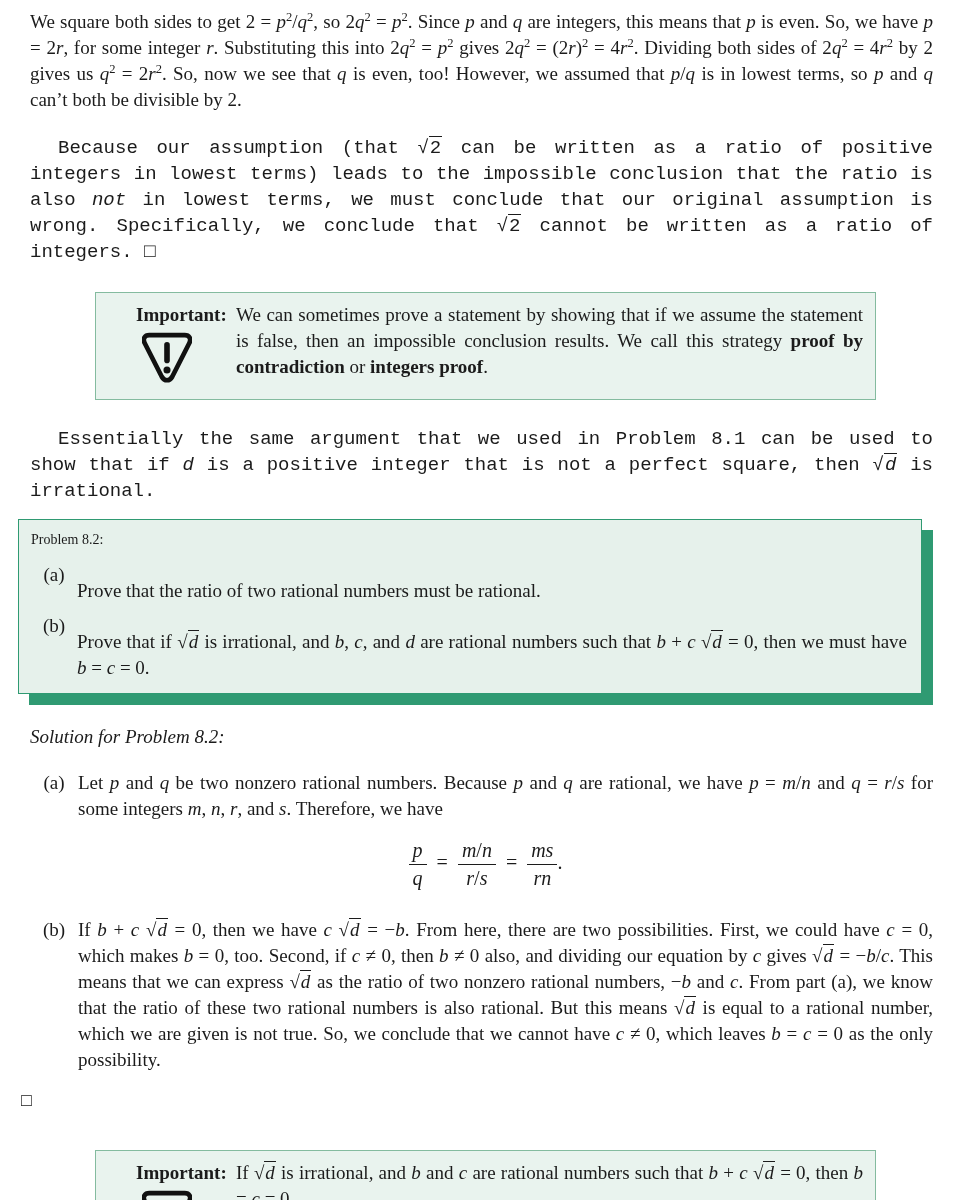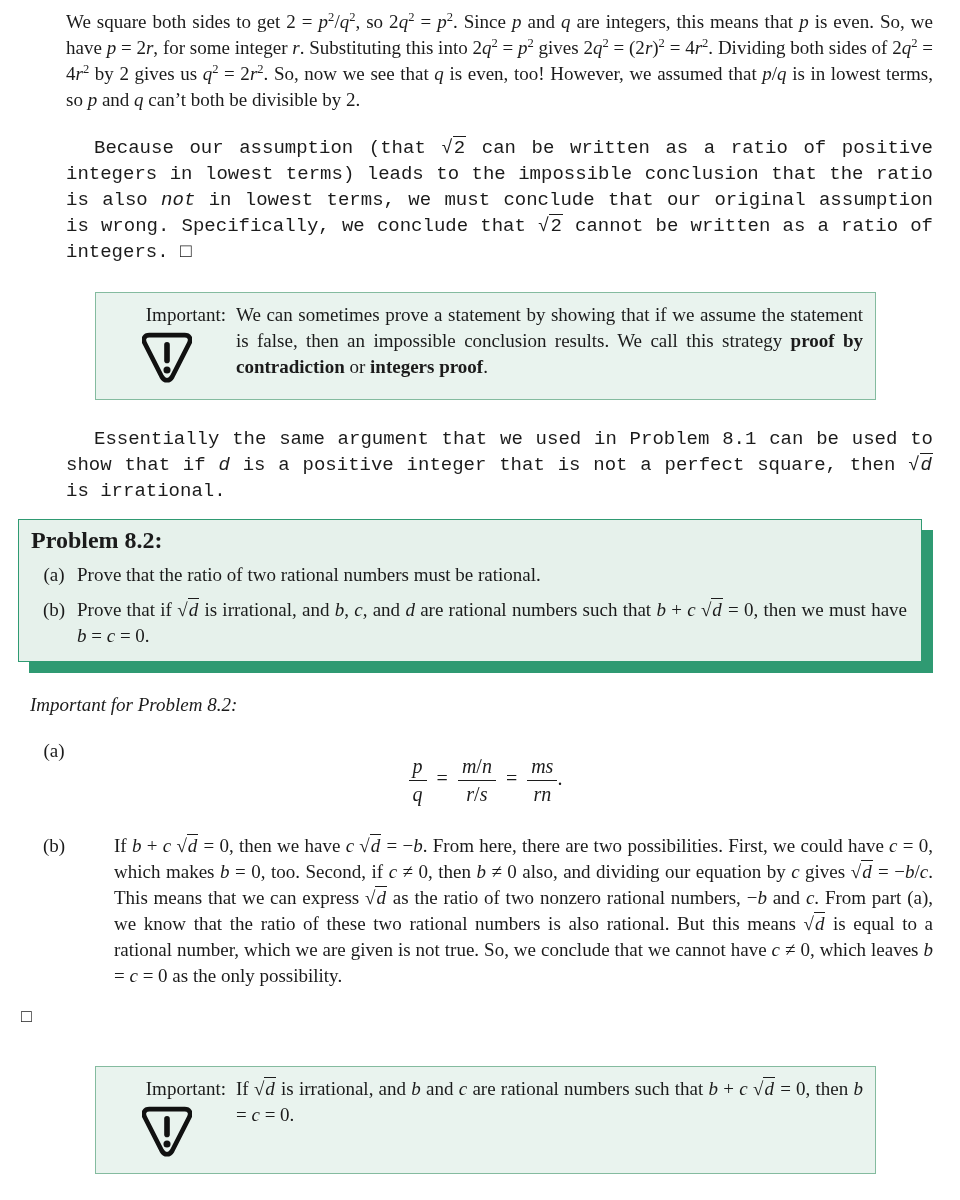--- a/index.html
+++ b/index.html
@@ -6,21 +6,21 @@
   html, body { width: 960px; height: 1200px; }
   body {
     background: #ffffff;
     font-family: "Liberation Serif", "DejaVu Serif", serif;
     color: #1b1b1b;
     font-size: 19px;
     line-height: 26px;
     padding: 9px 27px 0 30px;
     overflow: hidden;
   }
-  p.body-text { text-align: justify; margin-left: 36px; }
+  p.body-text { text-align: justify; }
   .indent { text-indent: 28px; font-family: Liberation Mono, monospace; }
   i { font-style: italic; }
   b { font-weight: bold; }
   sup { font-size: 66%; line-height: 0; vertical-align: super; }
 
   
   .sq { white-space: nowrap; }
   .sq .r { border-top: 1.4px solid #1c1c1c; padding: 0 1px; }
 
   
@@ -35,38 +35,38 @@
     background: #e9f3ee;
     border: 1px solid #84bb9f;
     display: flex;
     padding: 9px 12px 9px 12px;
   }
   .note-side {
     width: 118px;
     flex-shrink: 0;
     text-align: center;
   }
-  .note-label { font-weight: normal; display: block; text-align: right; padding-left: 2px; margin-left: 26px; }
+  .note-label { font-weight: bold; display: block; text-align: right; padding-left: 2px; margin-left: 26px; }
   .note-icon { margin-top: 3px; }
   .note-body { flex: 1; text-align: justify; padding-left: 10px; }
 
   
   .problem-box {
     width: 904px;
     margin-left: -12px;
     margin-top: 15px;
     background: #e6f1eb;
     border: 1.5px solid #2f9a72;
     box-shadow: 11px 11px 0 #2f9a72;
     padding: 7px 14px 12px 12px;
   }
-  .problem-title { font-weight: bold; font-size: 24px; }
+  .problem-title { font-weight: normal; font-size: 14px; }
   .problem-item { display: flex; margin-top: 9px; }
   .problem-item .it-label { width: 46px; flex-shrink: 0; text-align: center; }
-  .problem-item .it-body { flex: 1; text-align: justify; }
+  .problem-item .it-body { flex: 1; text-align: justify; margin-top: 16px; }
 
   
   .solution-heading { font-style: italic; margin-top: 30px; }
   .sol-item { display: flex; margin-top: 20px; }
   .sol-item .it-label { width: 48px; flex-shrink: 0; text-align: center; }
   .sol-item .it-body { flex: 1; text-align: justify; }
 
   
   .equation {
     text-align: center;
@@ -110,25 +110,26 @@
   <div class="problem-item">
     <span class="it-label">(a)</span>
     <span class="it-body">Prove that the ratio of two rational numbers must be rational.</span>
   </div>
   <div class="problem-item">
     <span class="it-label">(b)</span>
     <span class="it-body">Prove that if <span class="sq">√<span class="r"><i>d</i></span></span> is irrational, and <i>b</i>, <i>c</i>, and <i>d</i> are rational numbers such that <i>b</i> + <i>c</i> <span class="sq">√<span class="r"><i>d</i></span></span> = 0, then we must have <i>b</i> = <i>c</i> = 0.</span>
   </div>
 </div>
 
-<p class="solution-heading">Important for Problem 8.2:</p>
+<p class="solution-heading">Solution for Problem 8.2:</p>
 
 <div class="sol-item">
   <span class="it-label">(a)</span>
   <div class="it-body">
+    <p class="body-text">Let <i>p</i> and <i>q</i> be two nonzero rational numbers. Because <i>p</i> and <i>q</i> are rational, we have <i>p</i> = <i>m</i>/<i>n</i> and <i>q</i> = <i>r</i>/<i>s</i> for some integers <i>m</i>, <i>n</i>, <i>r</i>, and <i>s</i>. Therefore, we have</p>
     <div class="equation"><span class="frac"><span class="n"><i>p</i></span><span class="d"><i>q</i></span></span>&nbsp; = &nbsp;<span class="frac"><span class="n"><i>m</i>/<i>n</i></span><span class="d"><i>r</i>/<i>s</i></span></span>&nbsp; = &nbsp;<span class="frac"><span class="n"><i>ms</i></span><span class="d"><i>rn</i></span></span>.</div>
   </div>
 </div>
 
 <div class="sol-item" style="margin-top: 12px;">
   <span class="it-label">(b)</span>
   <div class="it-body">
     <p class="body-text">If <i>b</i> + <i>c</i> <span class="sq">√<span class="r"><i>d</i></span></span> = 0, then we have <i>c</i> <span class="sq">√<span class="r"><i>d</i></span></span> = −<i>b</i>. From here, there are two possibilities. First, we could have <i>c</i> = 0, which makes <i>b</i> = 0, too. Second, if <i>c</i> ≠ 0, then <i>b</i> ≠ 0 also, and dividing our equation by <i>c</i> gives <span class="sq">√<span class="r"><i>d</i></span></span> = −<i>b</i>/<i>c</i>. This means that we can express <span class="sq">√<span class="r"><i>d</i></span></span> as the ratio of two nonzero rational numbers, −<i>b</i> and <i>c</i>. From part (a), we know that the ratio of these two rational numbers is also rational. But this means <span class="sq">√<span class="r"><i>d</i></span></span> is equal to a rational number, which we are given is not true. So, we conclude that we cannot have <i>c</i> ≠ 0, which leaves <i>b</i> = <i>c</i> = 0 as the only possibility.</p>
   </div>
 </div>

